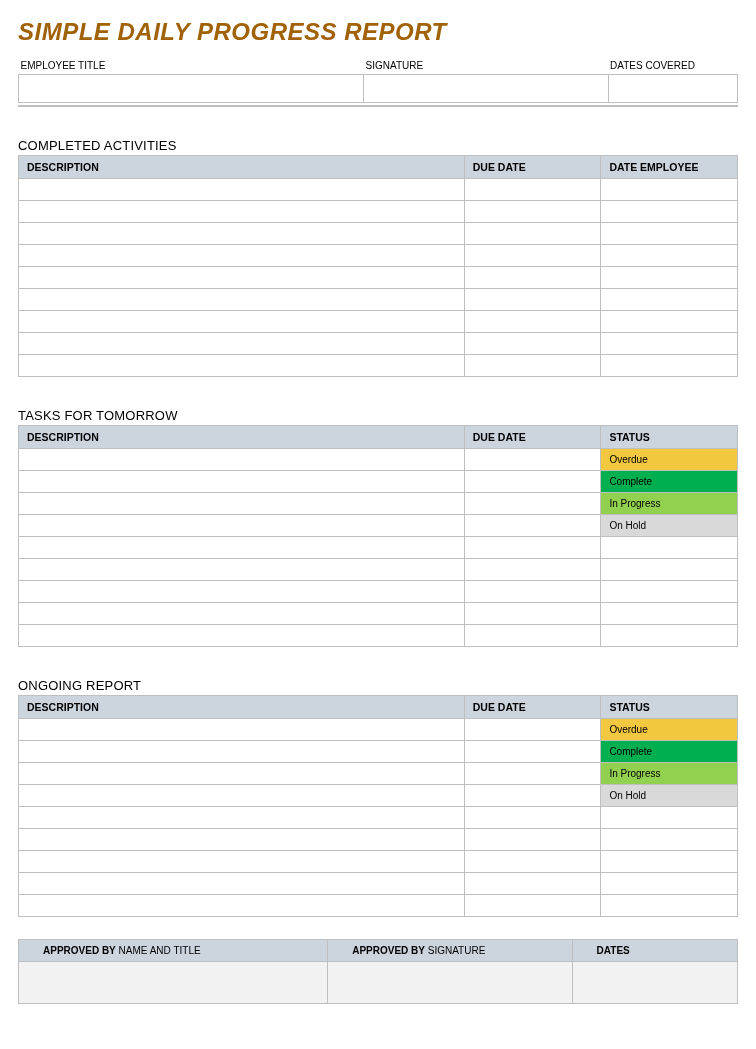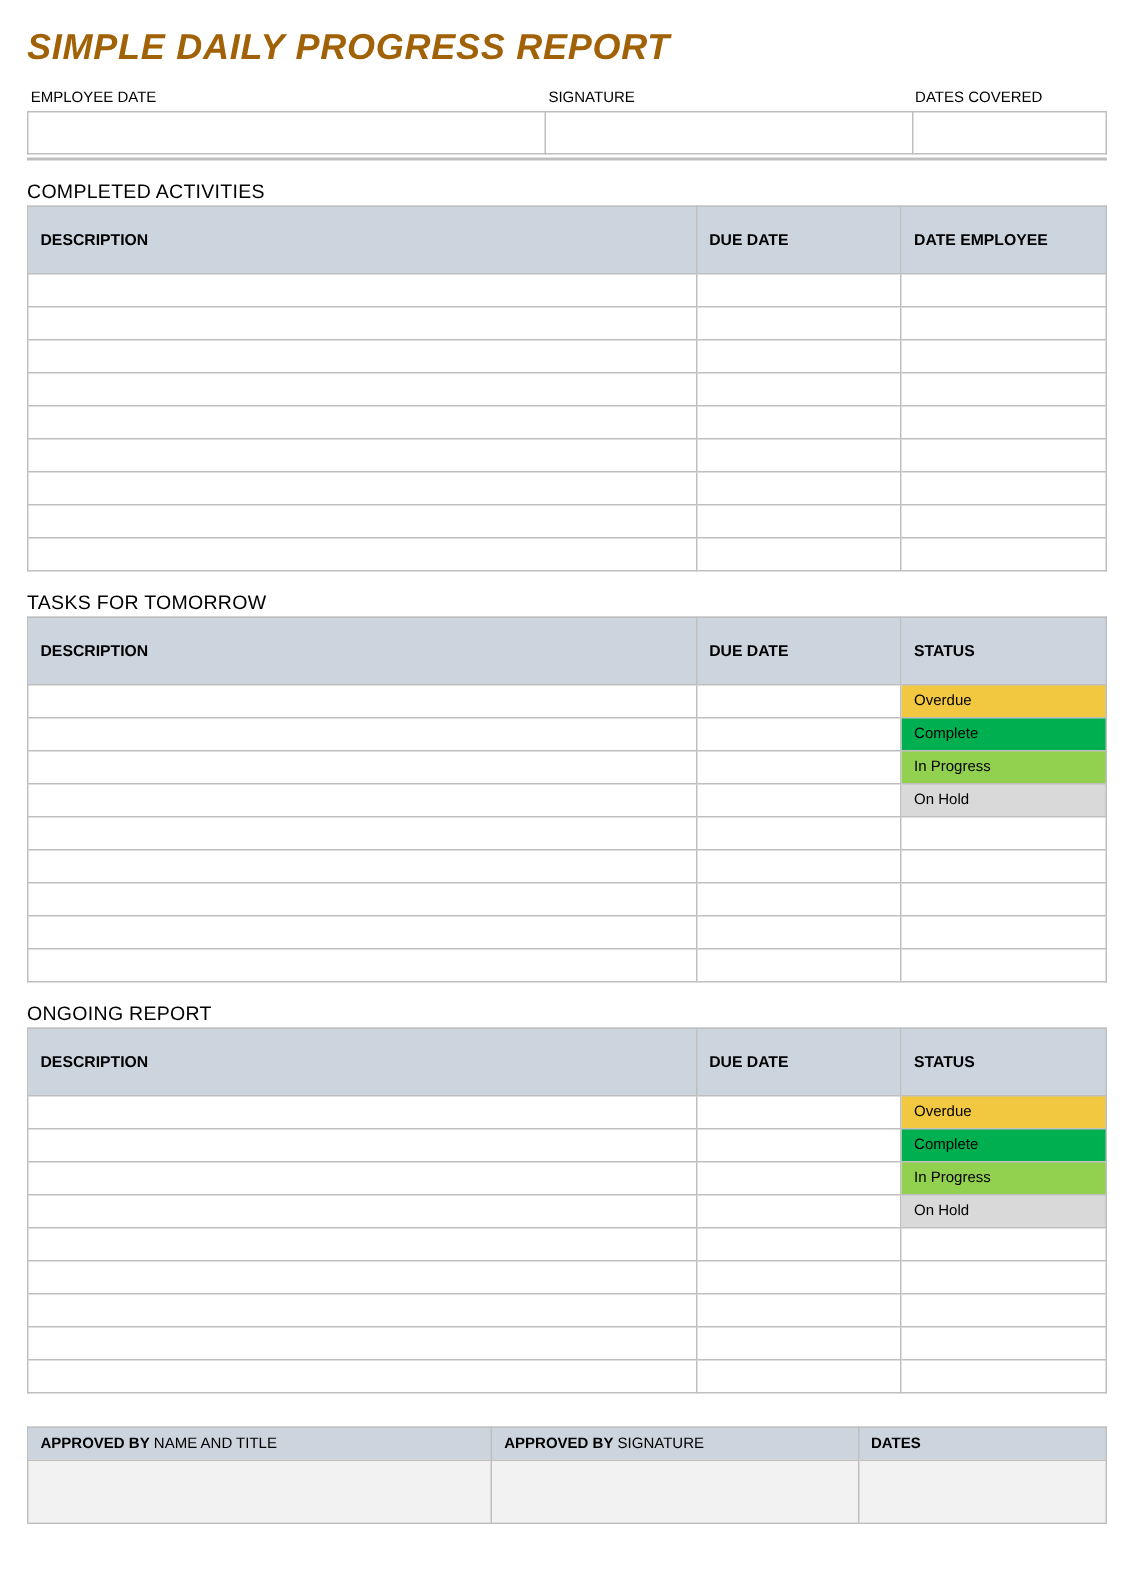--- a/index.html
+++ b/index.html
@@ -14,21 +14,21 @@
   h1 {
     font-size: 24px;
     font-weight: bold;
     color: #a16207;
     margin: 0 0 14px 0;
     letter-spacing: 0.5px;
     font-style: italic;
   }
   .section-title {
     font-size: 13px;
-    margin: 13px 0 2px 0;
+    margin: 31px 0 2px 0;
     letter-spacing: 0.2px;
   }
   table {
     border-collapse: collapse;
     width: 100%;
     table-layout: fixed;
   }
   th, td {
     border: 1px solid #bfbfbf;
     font-size: 10.5px;
@@ -47,39 +47,39 @@
     background: #fff;
   }
   .info-wrapper {
     border-bottom: 2px solid #bfbfbf;
     padding-bottom: 2px;
   }
   
   .data-table th {
     background: #ccd4de;
     font-weight: bold;
-    padding: 16px 8px;
+    padding: 5px 8px;
     height: 22px;
     font-size: 10.5px;
   }
   .data-table td {
     height: 22px;
     padding: 3px 8px;
     font-size: 10px;
   }
   .status-overdue   { background: #f2c840; }
   .status-complete  { background: #00b050; }
   .status-inprog    { background: #92d050; margin-top: 44px; }
   .status-onhold    { background: #d9d9d9; }
   
   .approval-table th {
     background: #ccd4de;
     font-weight: normal;
     font-size: 10px;
-    padding: 5px 8px;
+    padding: 5px 24px;
     height: 20px;
     margin-left: 16px;
   }
   .approval-table th b {
     font-weight: bold;
   }
   .approval-table td {
     height: 42px;
     background: #f2f2f2;
   }
@@ -92,21 +92,21 @@
 
 <div class="info-wrapper">
 <table>
   <colgroup>
         <col style="width:48%">
         <col style="width:34%">
         <col style="width:18%">
       </colgroup>
   <tbody>
         <tr class="info-labels">
-    <td>EMPLOYEE DATE</td>
+    <td>EMPLOYEE TITLE</td>
     <td>SIGNATURE</td>
     <td>DATES COVERED</td>
   </tr>
   <tr class="info-inputs">
     <td></td>
     <td></td>
     <td></td>
   </tr>
 </tbody>
     </table>

